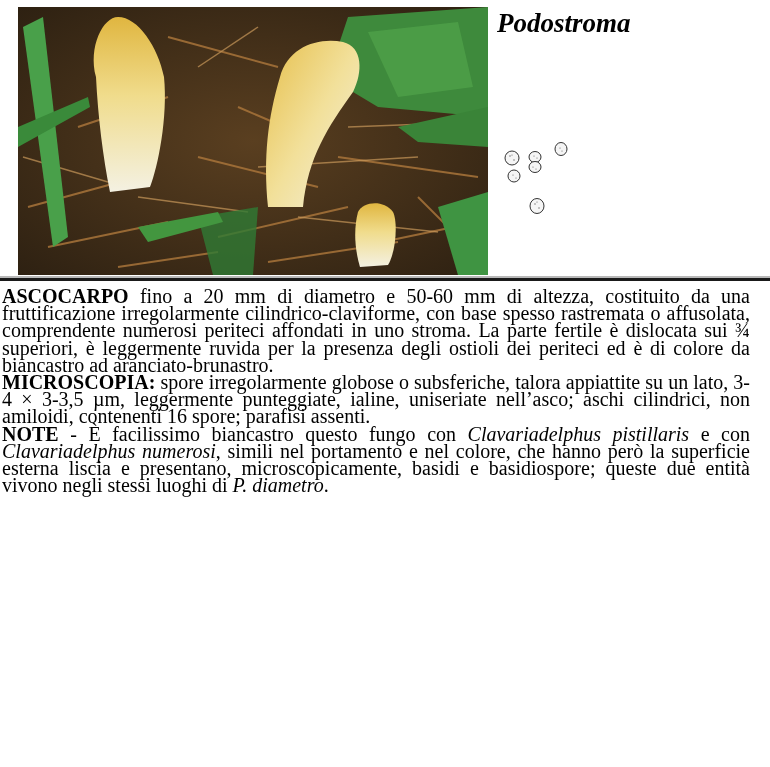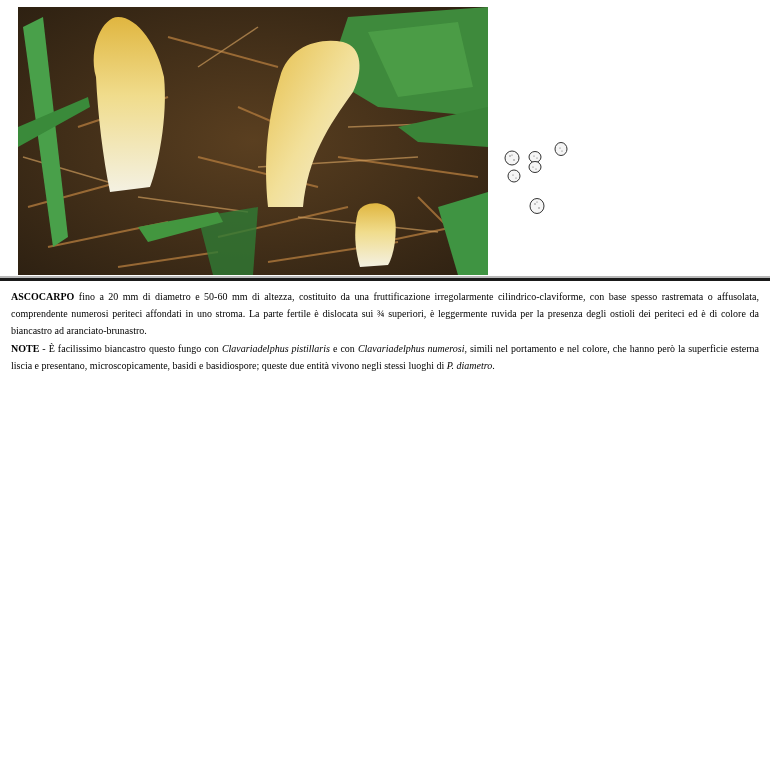--- a/index.html
+++ b/index.html
@@ -6,21 +6,21 @@
   body { width: 770px; height: 767px; position: relative; overflow: hidden;
          font-family: "Liberation Serif", "DejaVu Serif", serif; color: #000; }
   .photo { position: absolute; left: 18px; top: 7px; width: 470px; height: 268px; overflow: hidden;
            background: #4a3a22; }
   .photo svg { display: block; width: 470px; height: 268px; }
   .title { position: absolute; left: 497px; top: 6px; font-weight: bold; font-style: italic;
            font-size: 27px; line-height: 34px; color: #000; }
   .spores { position: absolute; left: 500px; top: 138px; width: 80px; height: 80px; }
   .rule-light { position: absolute; left: 0; top: 276px; width: 770px; height: 2px; background: #b8b8b8; }
   .rule-dark { position: absolute; left: 0; top: 278px; width: 770px; height: 3px; background: #1a1a1a; }
-  .text { position: absolute; left: 11px; top: 288px; width: 748px; font-size: 10px; line-height: 17.2px;
+  .text { position: absolute; left: 2px; top: 288px; width: 748px; font-size: 20px; line-height: 17.2px;
           text-align: justify; }
   .text p { margin: 0; }
   .text b { font-weight: bold; }
   .text i { font-style: italic; }
 </style>
 </head>
 <body>
 
 <div class="photo">
   <svg viewBox="0 0 470 268" xmlns="http://www.w3.org/2000/svg">
@@ -76,20 +76,21 @@
 
     <path d="M78 70 C70 40 85 10 100 10 C120 10 140 40 146 70 C150 110 140 160 132 180 L92 185 C85 150 80 110 78 70 Z" fill="url(#capA)"></path>
 
     <path d="M262 70 C270 40 300 30 325 35 C345 40 345 65 335 85 C310 120 290 150 285 200 L250 200 C245 150 250 110 262 70 Z" fill="url(#capB)"></path>
 
     <path d="M340 205 C345 195 365 192 375 205 C380 215 378 245 370 258 L342 260 C336 240 336 220 340 205 Z" fill="url(#capA)"></path>
   </svg>
 </div>
 
 <div class="title">
+  <div>Podostroma</div>
 </div>
 
 <div class="spores">
   <svg viewBox="0 0 80 80" width="80" height="80" xmlns="http://www.w3.org/2000/svg">
     <g fill="#f5f5f5" stroke="#333" stroke-width="1">
       <ellipse cx="12" cy="20" rx="7" ry="7"></ellipse>
       <ellipse cx="14" cy="38" rx="6" ry="6"></ellipse>
       <ellipse cx="35" cy="19" rx="6" ry="5.5"></ellipse>
       <ellipse cx="35" cy="29" rx="6" ry="5.5"></ellipse>
       <ellipse cx="61" cy="11" rx="6" ry="6.5"></ellipse>
@@ -112,14 +113,15 @@
         <circle cx="37" cy="64" r="0.6"></circle>
     </g>
   </svg>
 </div>
 
 <div class="rule-light"></div>
 <div class="rule-dark"></div>
 
 <div class="text">
   <p><b>ASCOCARPO</b><span> fino a 20 mm di diametro e 50-60 mm di altezza, costituito da una fruttificazione irregolarmente cilindrico-claviforme, con base spesso rastremata o affusolata, comprendente numerosi periteci affondati in uno stroma. La parte fertile è dislocata sui ¾ superiori, è leggermente ruvida per la presenza degli ostioli dei periteci ed è di colore da biancastro ad aranciato-brunastro.</span></p>
+  <p><b>MICROSCOPIA:</b><span> spore irregolarmente globose o subsferiche, talora appiattite su un lato, 3-4 × 3-3,5 µm, leggermente punteggiate, ialine, uniseriate nell’asco; aschi cilindrici, non amiloidi, contenenti 16 spore; parafisi assenti.</span></p>
   <p><b>NOTE</b><span> - È facilissimo biancastro questo fungo con </span><i>Clavariadelphus pistillaris</i><span> e con </span><i>Clavariadelphus numerosi</i><span>, simili nel portamento e nel colore, che hanno però la superficie esterna liscia e presentano, microscopicamente, basidi e basidiospore; queste due entità vivono negli stessi luoghi di </span><i>P. diametro</i><span>.</span></p>
 </div>
 
 </body></html>

